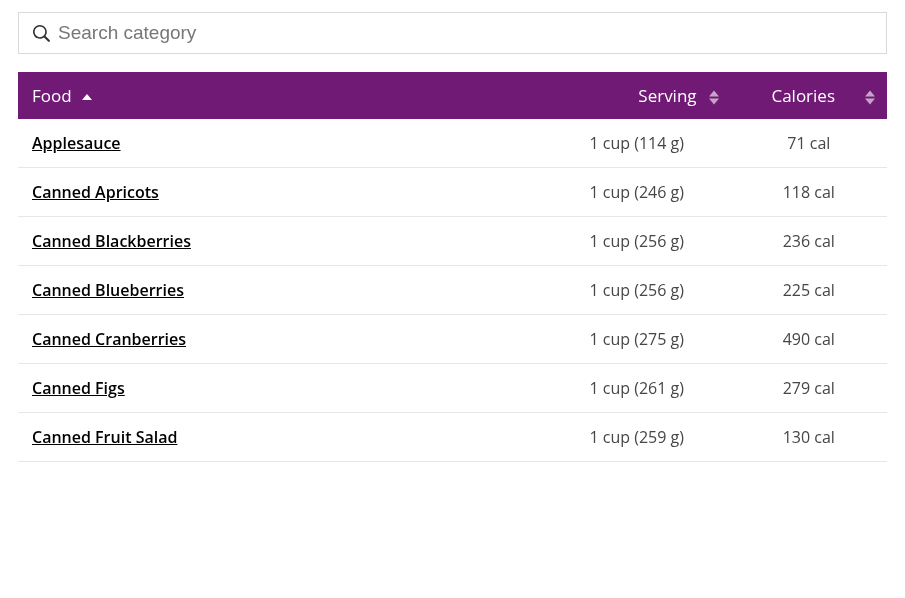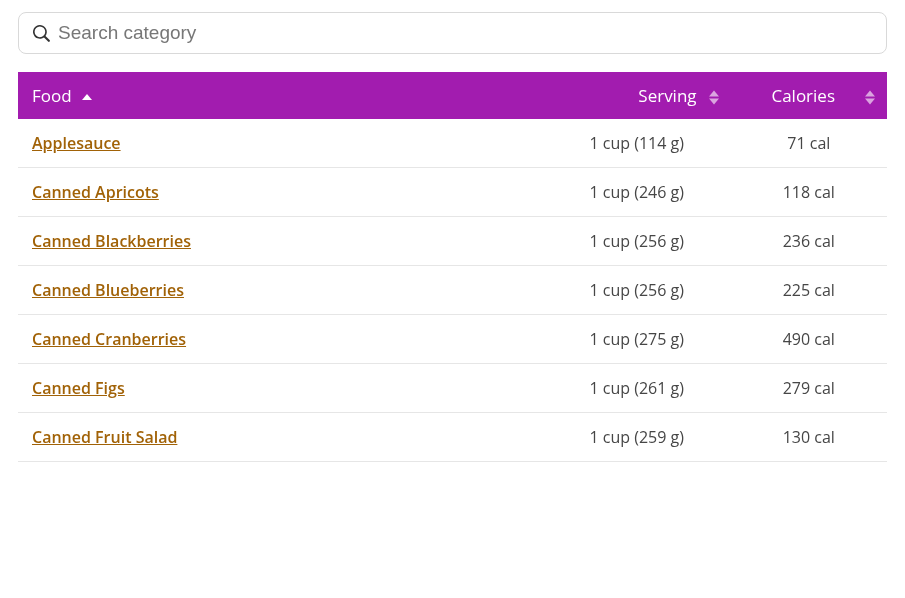--- a/index.html
+++ b/index.html
@@ -7,21 +7,21 @@
       padding: 0;
       box-sizing: border-box;
     }
     body {
       font-family: -apple-system, BlinkMacSystemFont, "Segoe UI", "Open Sans", Helvetica, Arial, sans-serif;
       background: #ffffff;
       padding: 12px 18px;
     }
     .search-container {
       border: 1px solid #d9d9d9;
-      border-radius: 8px;
+      border-radius: 0;
       padding: 9px 14px;
       display: flex;
       align-items: center;
       gap: 8px;
       margin-bottom: 18px;
     }
     .search-icon {
       color: #333;
       flex-shrink: 0;
     }
@@ -39,21 +39,21 @@
       background: transparent;
     }
     .search-input::placeholder {
       color: #777;
     }
     .table {
       width: 100%;
       border-collapse: collapse;
     }
     .table thead tr {
-      background: #a21caf;
+      background: #701a75;
     }
     .table thead th {
       color: #ffffff;
       font-weight: 400;
       font-size: 17px;
       padding: 12px 14px;
       text-align: left;
       position: relative;
     }
     .table thead th.col-serving {
@@ -97,21 +97,21 @@
     }
     .table tbody tr {
       border-bottom: 1px solid #e6e6e6;
     }
     .table tbody td {
       padding: 13px 14px;
       font-size: 16px;
       color: #464646;
     }
     .table tbody td.col-food a {
-      color: #a16207;
+      color: #000000;
       text-decoration: underline;
       font-weight: 600;
     }
     .table tbody td.col-serving {
       text-align: center;
       padding-left: 0;
     }
     .table tbody td.col-calories {
       text-align: center;
     }

